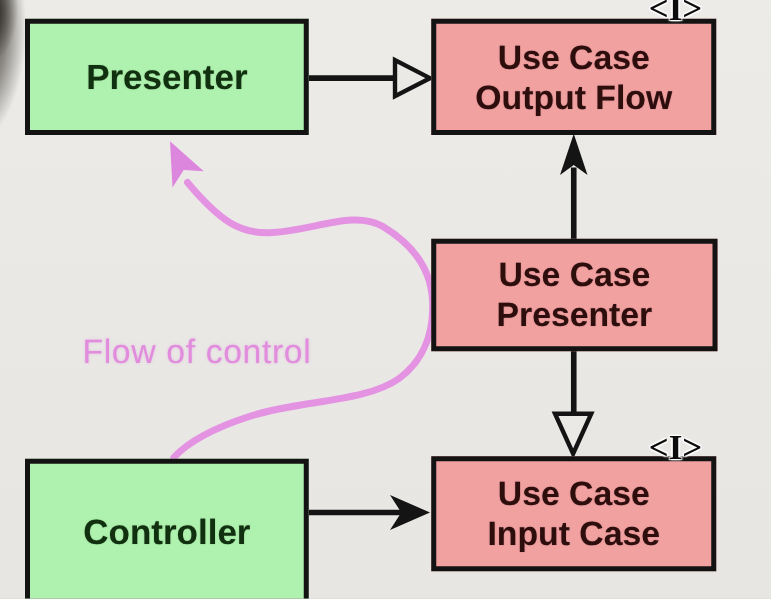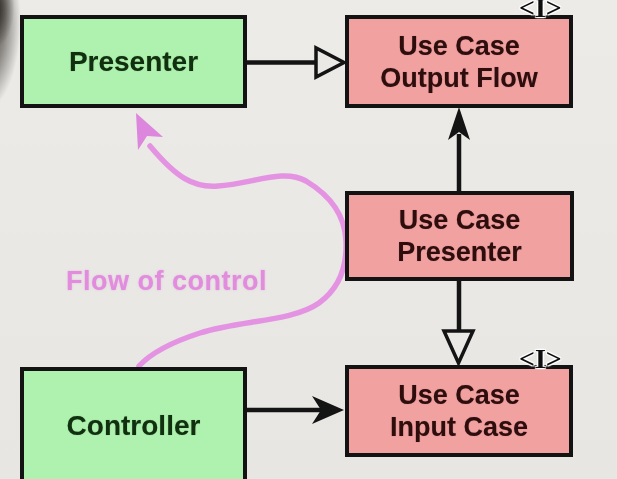--- a/index.html
+++ b/index.html
@@ -49,21 +49,21 @@
       1px -1px 1px #ffffff, -1px 1px 1px #ffffff;
     z-index:6;
     white-space:nowrap;
   }
   #marker-outport{left:519px;top:-4px;}
   #marker-inport {left:519px;top:347px;}
 
   .flow-label{
     position:absolute;
     left:66px;top:266px;
-    font-size:27px;font-weight:700;letter-spacing:0.5px;
+    font-size:27px;font-weight:400;letter-spacing:0.5px;
     color:#e18cdc;
     text-shadow:0 0 2px rgba(225,140,220,0.55);
     z-index:3;
   }
 </style>
 </head>
 <body>
 
 <div id="stage">
 

